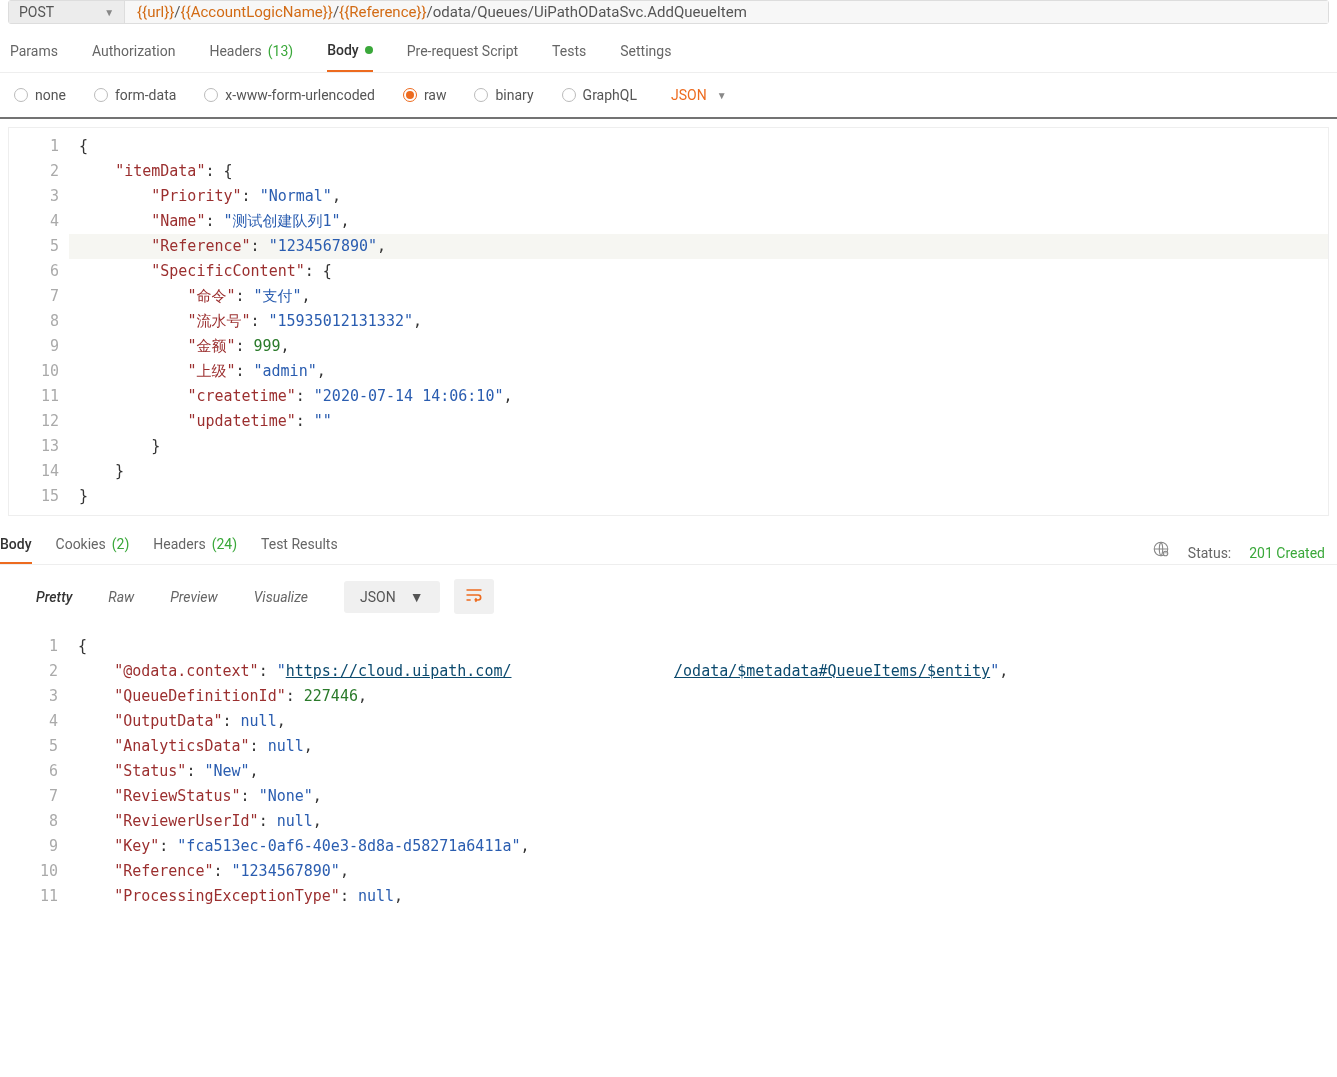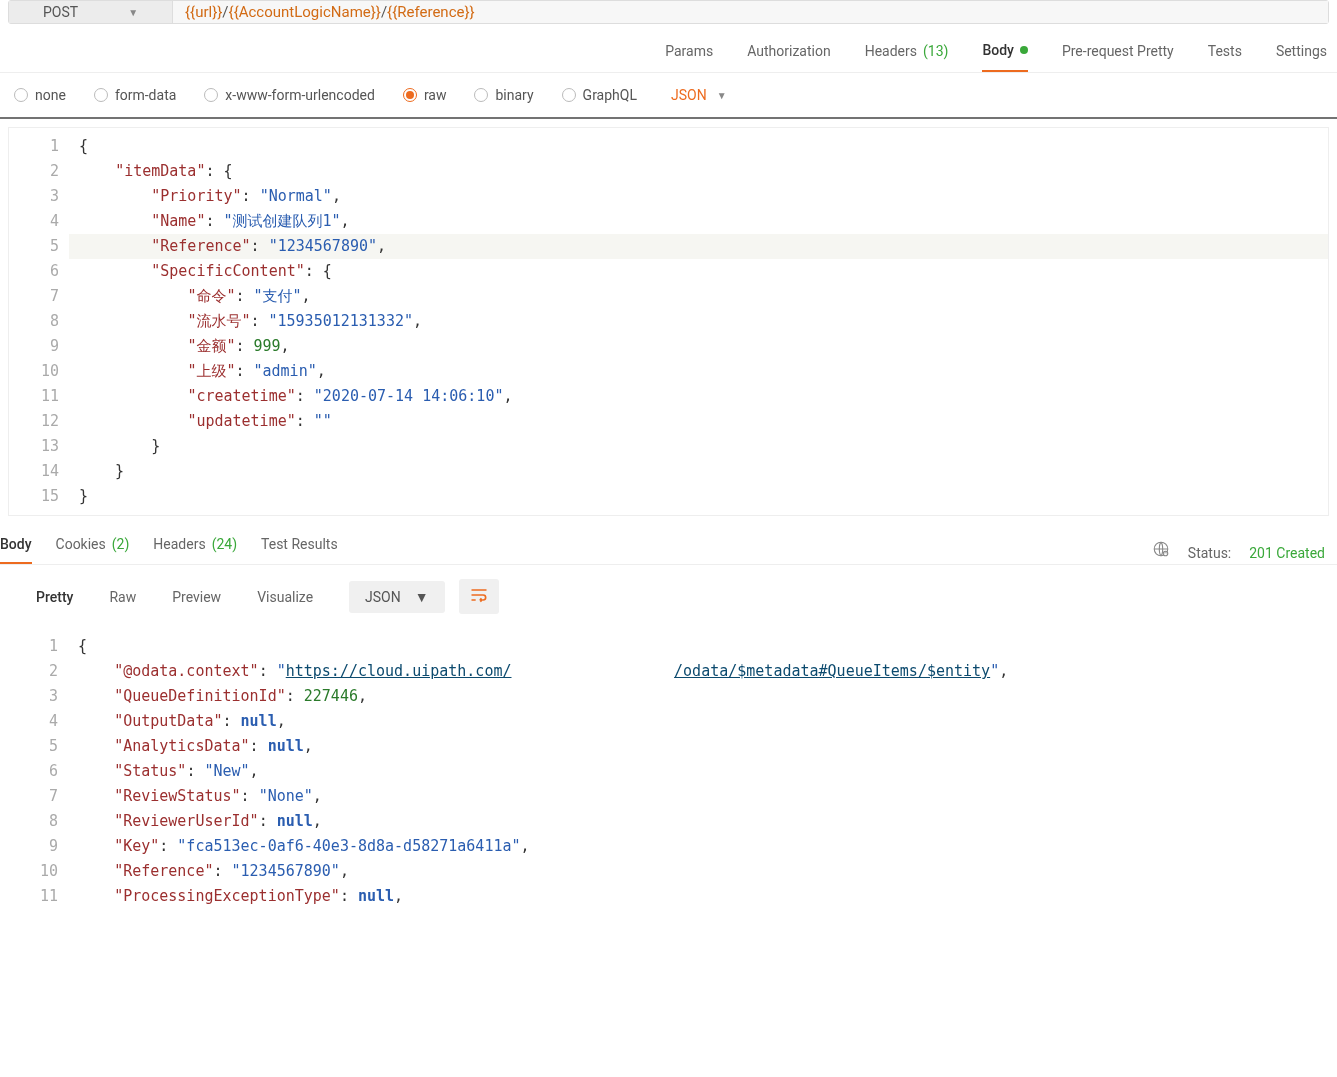--- a/index.html
+++ b/index.html
@@ -1,27 +1,27 @@
 <!DOCTYPE html>
 <html><head>
 <meta charset="utf-8">
 <style>
   * { box-sizing: border-box; margin: 0; padding: 0; }
   body { font-family: -apple-system, BlinkMacSystemFont, "Segoe UI", Roboto, sans-serif; font-size: 13px; color: #333; background: #fff; width: 1337px; }
 
   
   .url-bar { display: flex; border: 1px solid #ddd; background: #f0f0f0; border-radius: 3px; margin: 0 8px 0 8px; }
-  .method-select { display: flex; align-items: center; padding: 0 34px; font-size: 14px; color: #555; background: #ececec; border-right: 1px solid #ddd; gap: 50px; cursor: pointer; }
+  .method-select { display: flex; align-items: center; padding: 0 10px; font-size: 14px; color: #555; background: #ececec; border-right: 1px solid #ddd; gap: 50px; cursor: pointer; }
   .method-select .chev { font-size: 10px; color: #888; }
   .url-input { flex: 1; display: flex; align-items: center; padding: 2px 12px; font-size: 15px; background: #f7f7f7; }
   .url-input .var { color: #d26b15; }
   .url-input .plain { color: #555; }
 
   
-  .req-tabs { display: flex; gap: 34px; padding: 18px 10px 0 10px; border-bottom: 1px solid #eee; font-size: 14px; color: #666; justify-content: flex-end; }
+  .req-tabs { display: flex; gap: 34px; padding: 18px 10px 0 10px; border-bottom: 1px solid #eee; font-size: 14px; color: #666; }
   .req-tab { padding-bottom: 12px; cursor: pointer; display: flex; align-items: center; gap: 6px; }
   .req-tab.active { color: #333; font-weight: 500; border-bottom: 2px solid #ed6b1f; }
   .count { color: #3aa83a; }
   .dot-ind { width: 8px; height: 8px; border-radius: 50%; background: #3aa83a; display: inline-block; }
 
   
   .body-types { display: flex; gap: 28px; padding: 14px 14px; align-items: center; border-bottom: 2px solid #737373; font-size: 14px; color: #555; }
   .radio { display: flex; align-items: center; gap: 7px; cursor: pointer; }
   .radio .circ { width: 14px; height: 14px; border-radius: 50%; border: 1px solid #bbb; display: inline-block; position: relative; }
   .radio.selected .circ { border-color: #ed6b1f; }
@@ -45,64 +45,65 @@
   .resp-bar { display: flex; align-items: center; padding: 12px 0 0 0; border-bottom: 1px solid #eee; font-size: 14px; color: #666; }
   .resp-tabs { display: flex; gap: 24px; }
   .resp-tab { padding: 0 0 10px 0; cursor: pointer; display: flex; gap: 6px; }
   .resp-tab.active { color: #333; font-weight: 500; border-bottom: 2px solid #ed6b1f; }
   .resp-right { margin-left: auto; display: flex; align-items: flex-end; gap: 18px; padding-right: 12px; color: #666; }
   .resp-right .status-val { color: #3aa83a; }
   .globe-icon svg { width: 18px; height: 18px; stroke: #888; fill: none; }
 
   
   .view-modes { display: flex; align-items: center; gap: 0; padding: 14px 18px; font-size: 14px; color: #666; }
-  .view-mode { padding: 6px 18px; cursor: pointer; }
+  .view-mode { padding: 6px 18px; cursor: pointer; font-style: italic; }
   .view-mode.active { background: #fff; color: #333; font-weight: 500; }
   .fmt-select { margin-left: 18px; background: #f0f0f0; padding: 8px 16px; border-radius: 3px; display: flex; gap: 14px; align-items: center; color: #555; cursor: pointer; }
   .wrap-btn { margin-left: 14px; background: #f0f0f0; padding: 6px 10px; border-radius: 3px; cursor: pointer; }
   .wrap-btn svg { width: 20px; height: 20px; stroke: #ed6b1f; fill: none; stroke-width: 2; }
 
   .resp-editor { display: flex; font-family: Menlo, Consolas, monospace; font-size: 15px; line-height: 25px; margin: 0 8px; }
   .tok-url { color: #0c4a6e; text-decoration: underline; }
-  .tok-null { color: #2a5db0; font-weight: bold; }
+  .tok-null { color: #2a5db0; font-weight: normal; }
 </style>
 </head>
 <body>
 
 <div class="url-bar">
   <div class="method-select">
     <span>POST</span>
     <span class="chev">▼</span>
   </div>
   <div class="url-input" id="url-input">
       <span class="var">{{url}}</span>
       <span class="plain">/</span>
       <span class="var">{{AccountLogicName}}</span>
       <span class="plain">/</span>
       <span class="var">{{Reference}}</span>
+      <span class="plain">/odata/Queues/UiPathODataSvc.AddQueueItem</span>
     </div>
 </div>
 
 <div class="req-tabs">
   <div class="req-tab">
       <span>Params</span>
     </div>
   <div class="req-tab">
       <span>Authorization</span>
     </div>
   <div class="req-tab">
     <span>Headers</span>
     <span class="count">(13)</span>
   </div>
   <div class="req-tab active">
     <span>Body</span>
     <span class="dot-ind"></span>
   </div>
   <div class="req-tab">
-      <span>Pre-request Pretty</span>
+      <span>Pre-request Script</span>
     </div>
   <div class="req-tab">
       <span>Tests</span>
     </div>
   <div class="req-tab">
       <span>Settings</span>
     </div>
 </div>
 
 <div class="body-types">

